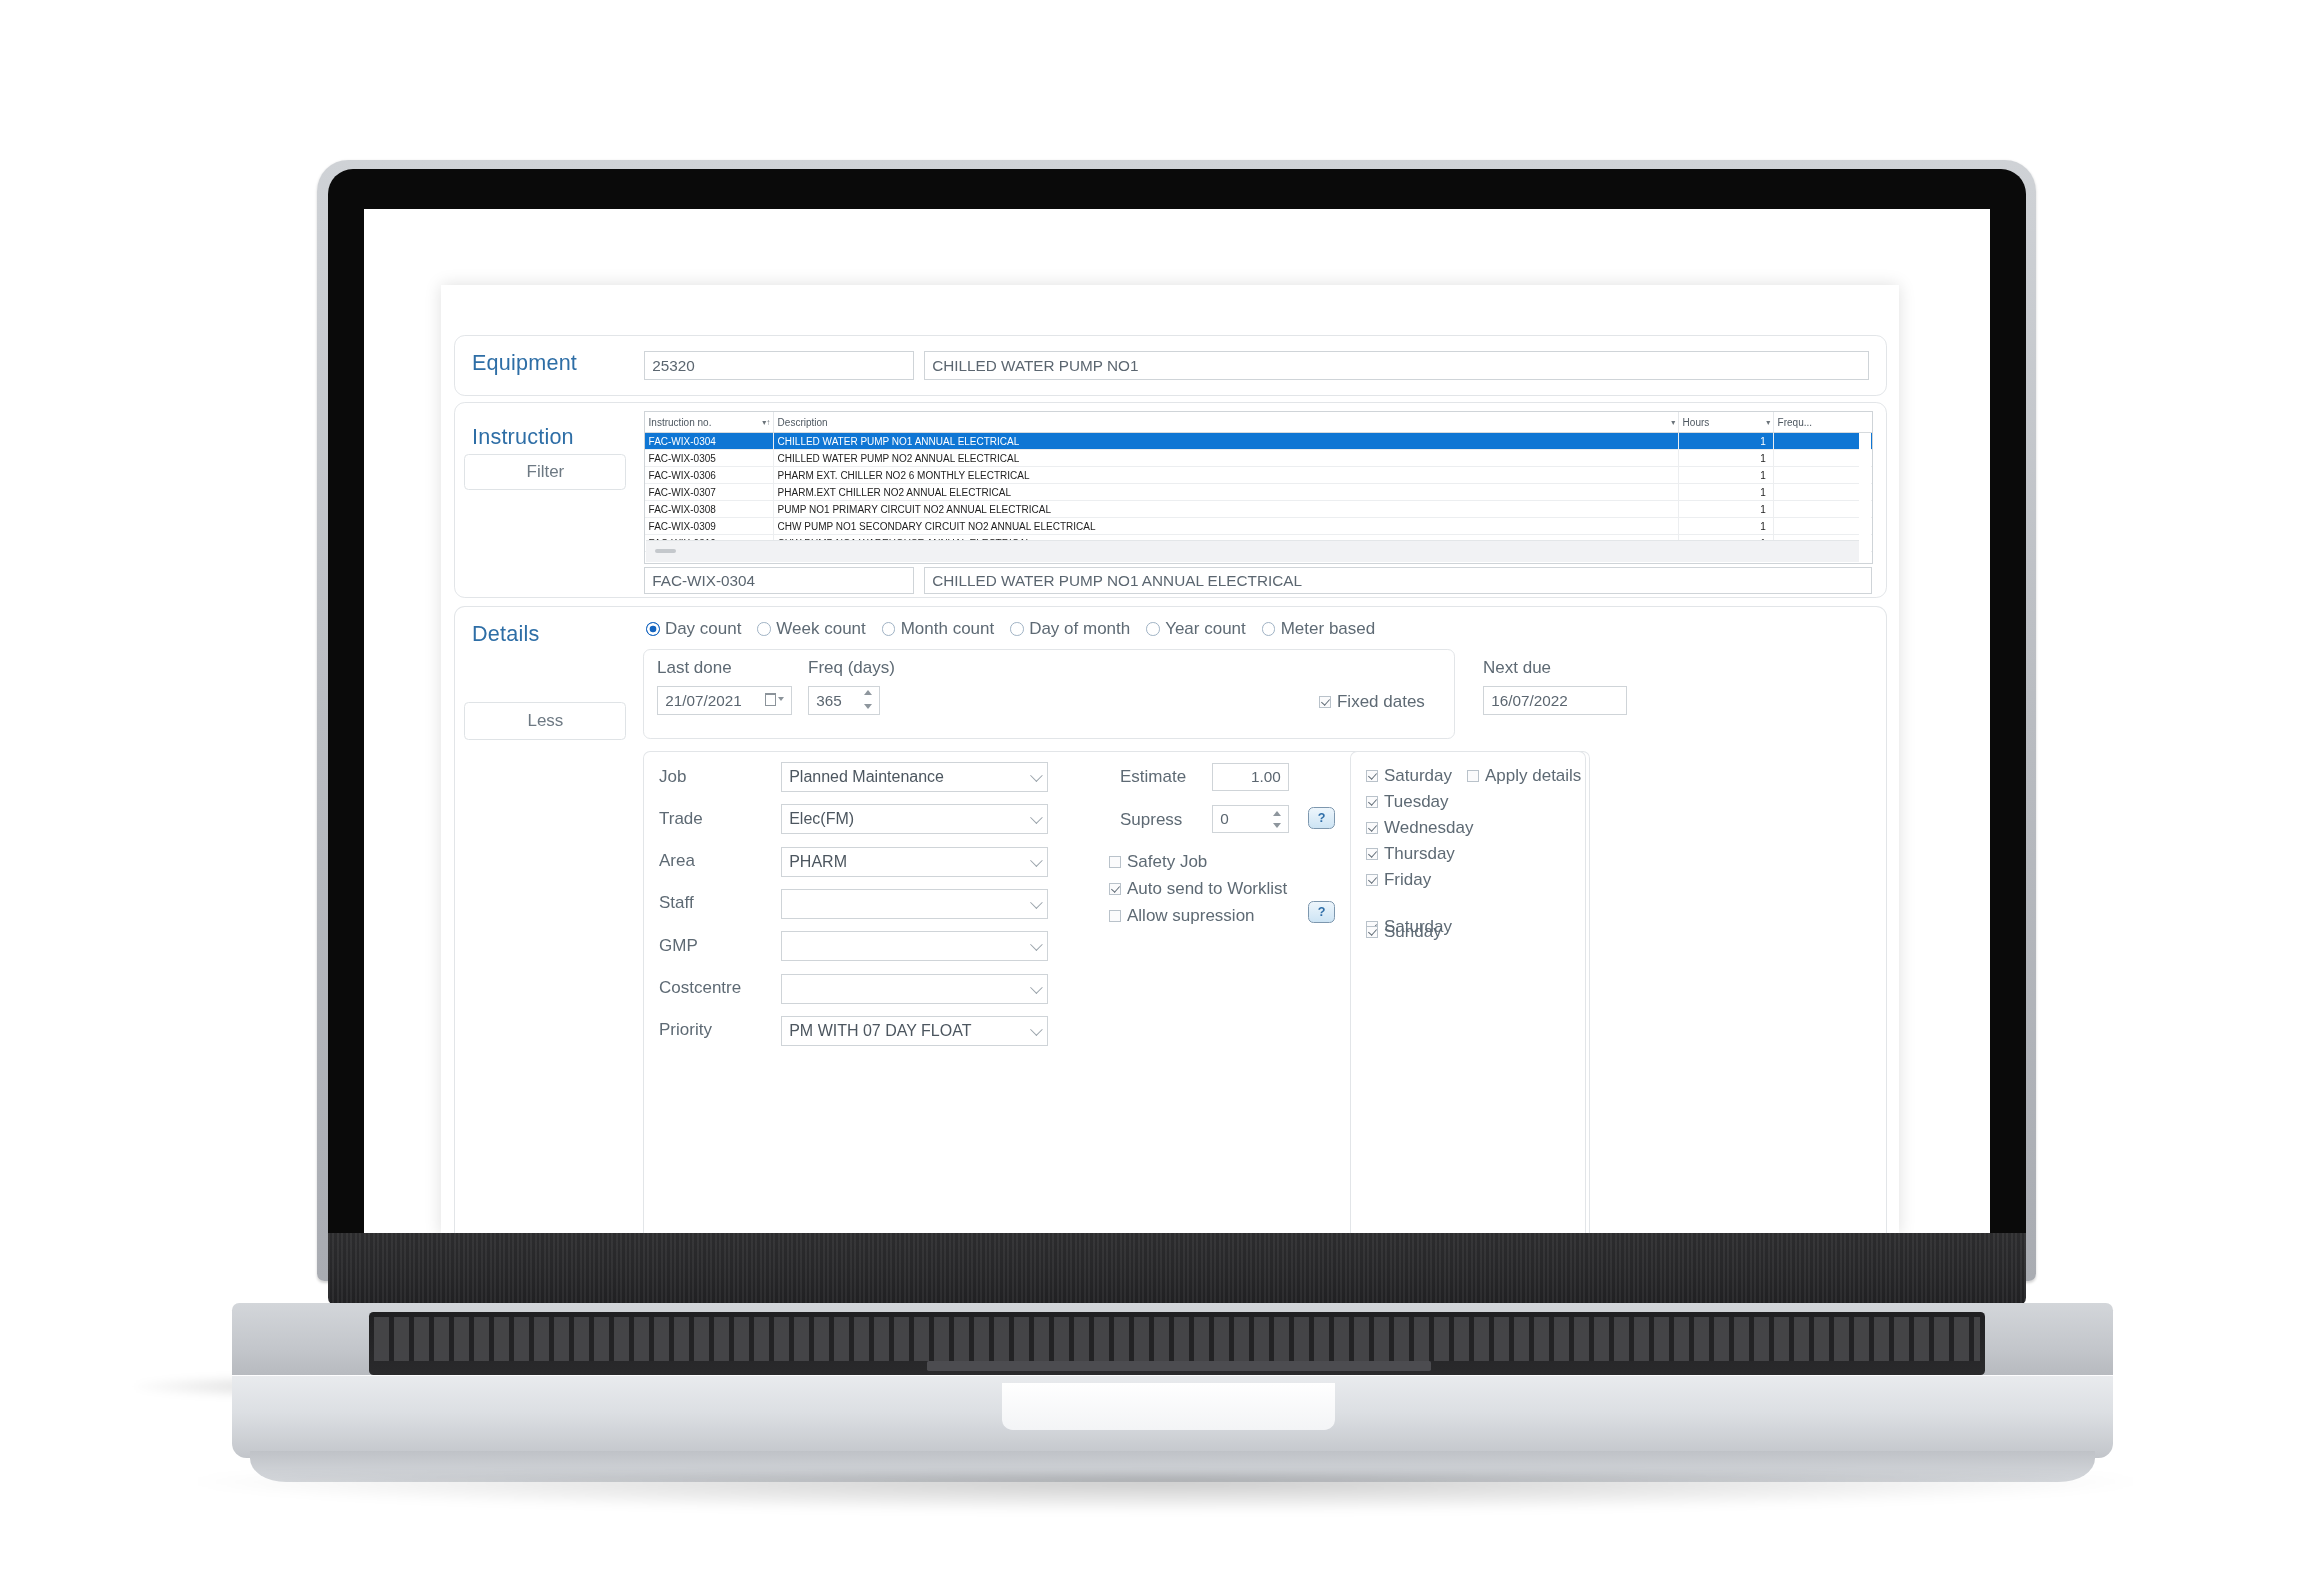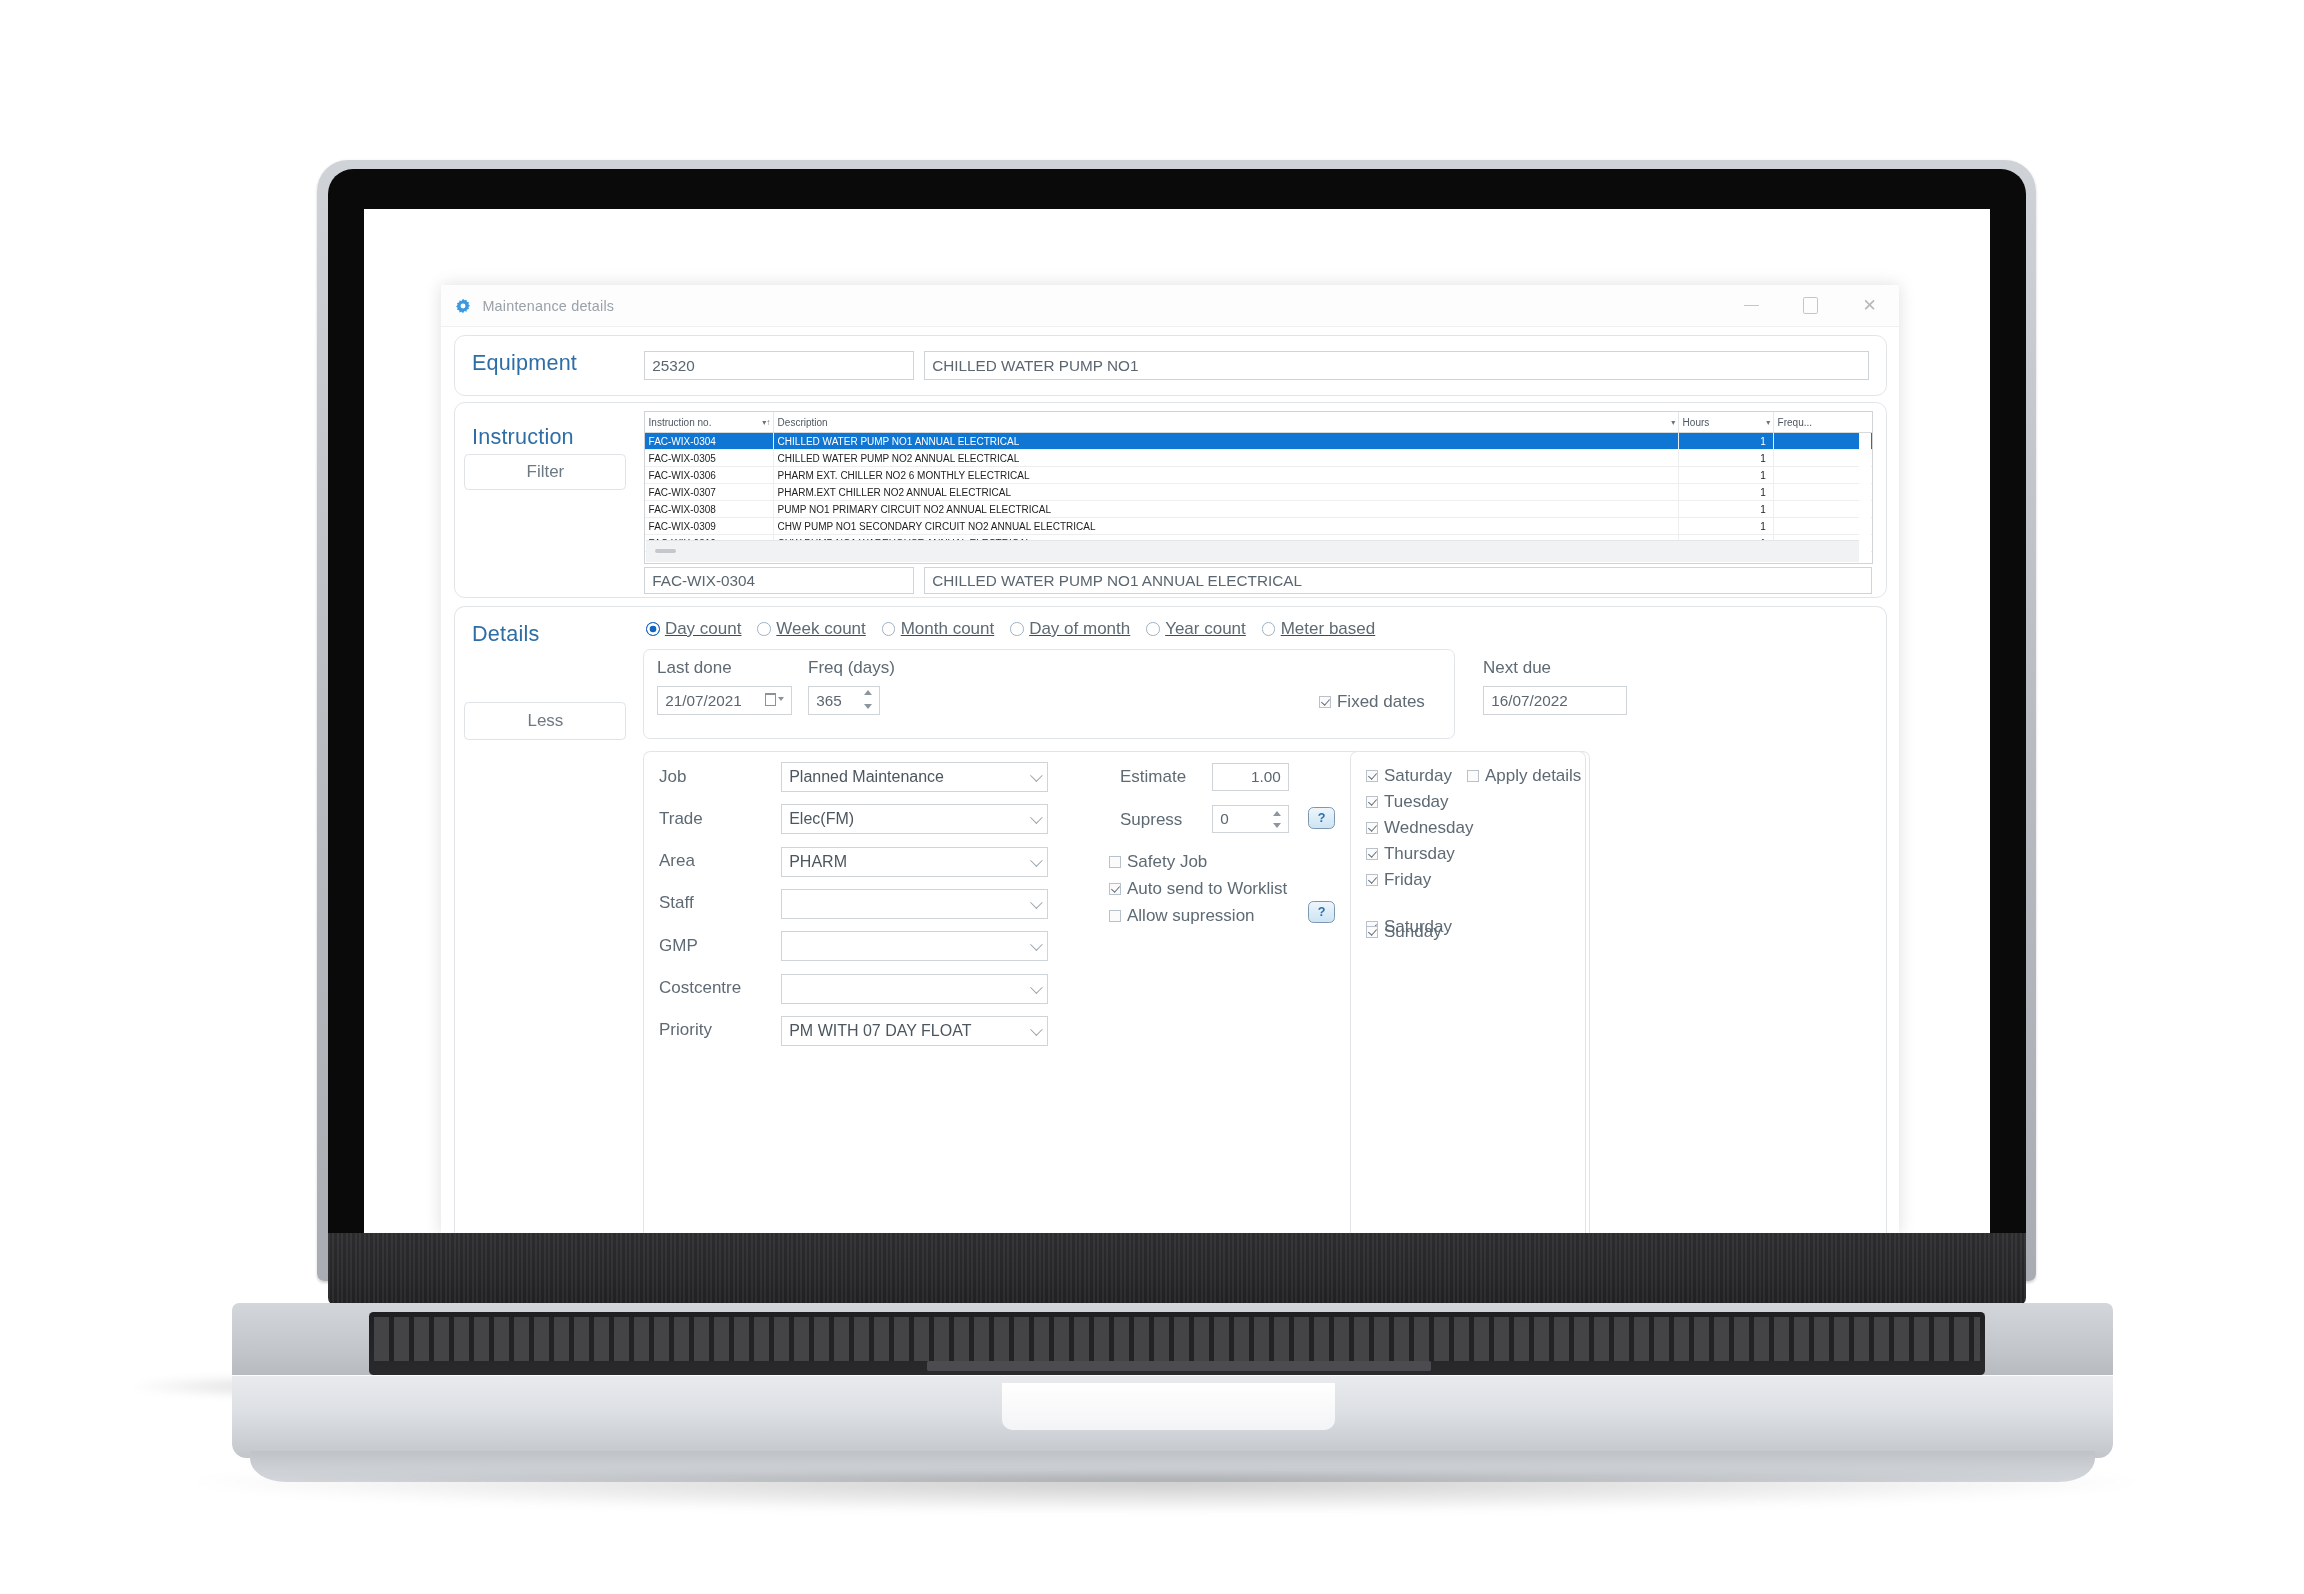--- a/index.html
+++ b/index.html
@@ -182,21 +182,21 @@
   }
   .grid-hscroll{
     position:absolute;left:0.9px;right:12.6px;bottom:0.9px;height:21.6px;background:#f1f2f4;
     border-top:0.9px solid #e3e6e8;
   }
   .grid-hthumb{
     position:absolute;left:9px;top:8px;width:21.6px;height:4.5px;background:#c4c8cc;border-radius:2.7px;
   }
 
   
-  .radio-row{position:absolute;display:flex;align-items:flex-end;text-decoration:underline;}
+  .radio-row{position:absolute;display:flex;align-items:flex-end;}
   .rad{display:flex;align-items:center;margin-right:16px;font-size:17px;color:#5e6a74;}
   .rad .dot{
     width:13.5px;height:13.5px;border-radius:50%;border:1.4px solid #9fb2c4;
     background:#fff;margin-right:5.4px;box-sizing:border-box;flex:0 0 auto;
   }
   .rad.on .dot{border-color:#1565c0;background:#1565c0;box-shadow:inset 0 0 0 2.7px #ffffff;}
 
   .chk{display:flex;align-items:center;font-size:17px;color:#5e6a74;}
   .chk .box{
     width:11.7px;height:11.7px;border:0.9px solid #b9c2ca;background:#fbfbfc;
@@ -252,36 +252,20 @@
 
 <div id="laptop">
   <div class="shadow-left"></div>
   <div class="lid"></div>
   <div class="lid-inner"></div>
 
   <div class="screen">
 
     <div class="app-window">
 
-      <div class="titlebar">
-        <svg class="gear-icon" viewBox="0 0 24 24">
-          <path fill="#3a9ae0" d="M12 2.2l1.9 2.1 2.7-.8.6 2.8 2.8.6-.8 2.7 2.1 1.9-2.1 1.9.8 2.7-2.8.6-.6 2.8-2.7-.8L12 21.8l-1.9-2.1-2.7.8-.6-2.8-2.8-.6.8-2.7L2.7 12.5l2.1-1.9-.8-2.7 2.8-.6.6-2.8 2.7.8z"></path>
-          <circle cx="12" cy="12" r="3.3" fill="#ffffff"></circle>
-        </svg>
-        <div class="title-text">Maintenance details</div>
-        <div class="win-buttons">
-          <div class="win-btn min">
-              <span></span>
-            </div>
-          <div class="win-btn max">
-              <span></span>
-            </div>
-          <div class="win-btn close">✕</div>
-        </div>
-      </div>
 
       <div class="panel" style="left:12.6px;top:50px;width:1431px;height:59px;"></div>
       <div class="group-label" style="left:31px;top:65px;">Equipment</div>
       <input class="tbox" style="position: absolute; left: 203px; top: 66px; width: 270px; height: 29px;" value="25320">
       <input class="tbox" style="position: absolute; left: 483px; top: 66px; width: 945px; height: 29px;" value="CHILLED WATER PUMP NO1">
 
       <div class="panel" style="left:12.6px;top:117px;width:1431px;height:194px;"></div>
       <div class="group-label" style="left:31px;top:131px;margin-top:8px;">Instruction</div>
       <div class="btn" style="position:absolute;left:23.4px;top:169px;width:162px;height:36px;">Filter</div>
 

